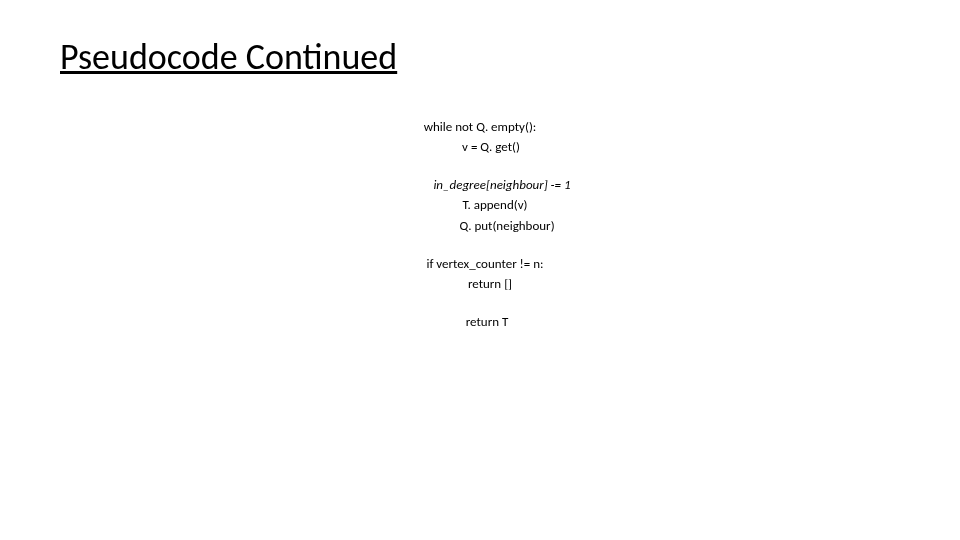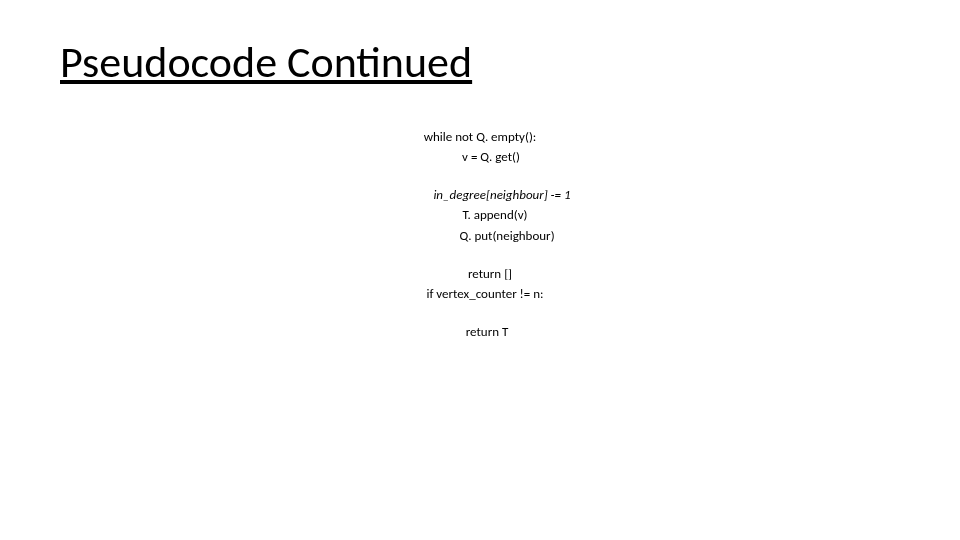--- a/index.html
+++ b/index.html
@@ -12,21 +12,21 @@
       height: 540px;
       background: #ffffff;
       font-family: Calibri, 'Segoe UI', Arial, sans-serif;
       color: #000000;
       position: relative;
     }
     .slide {
       padding: 35px 60px;
     }
     .title {
-      font-size: 44px;
+      font-size: 36px;
       font-weight: 400;
       text-decoration: underline;
       margin-bottom: 38px;
       letter-spacing: 0px;
     }
     .code-block {
       font-size: 13px;
       line-height: 1.55;
       font-family: Calibri, 'Segoe UI', Arial, sans-serif;
     }
@@ -52,18 +52,18 @@
   <h1 class="title">Pseudocode Continued</h1>
 
   <div class="code-block">
     <div class="code-line indent-1">while not Q. empty():</div>
     <div class="code-line indent-2">v = Q. get()</div>
     <div class="spacer"></div>
     <div class="code-line indent-4">in_degree[neighbour] -= 1</div>
     <div class="code-line indent-3">T. append(v)</div>
     <div class="code-line indent-5">Q. put(neighbour)</div>
     <div class="spacer-small"></div>
+    <div class="code-line indent-6">if vertex_counter != n:</div>
     <div class="code-line indent-7">return []</div>
-    <div class="code-line indent-6">if vertex_counter != n:</div>
     <div class="spacer-small"></div>
     <div class="code-line indent-8">return T</div>
   </div>
 </div>
 
 </body></html>

